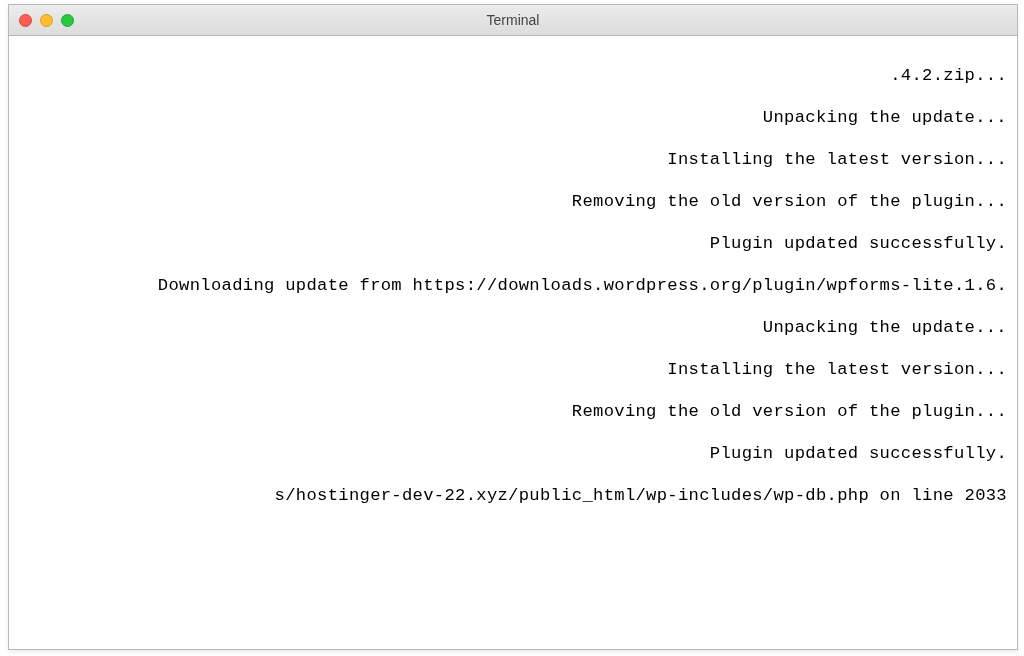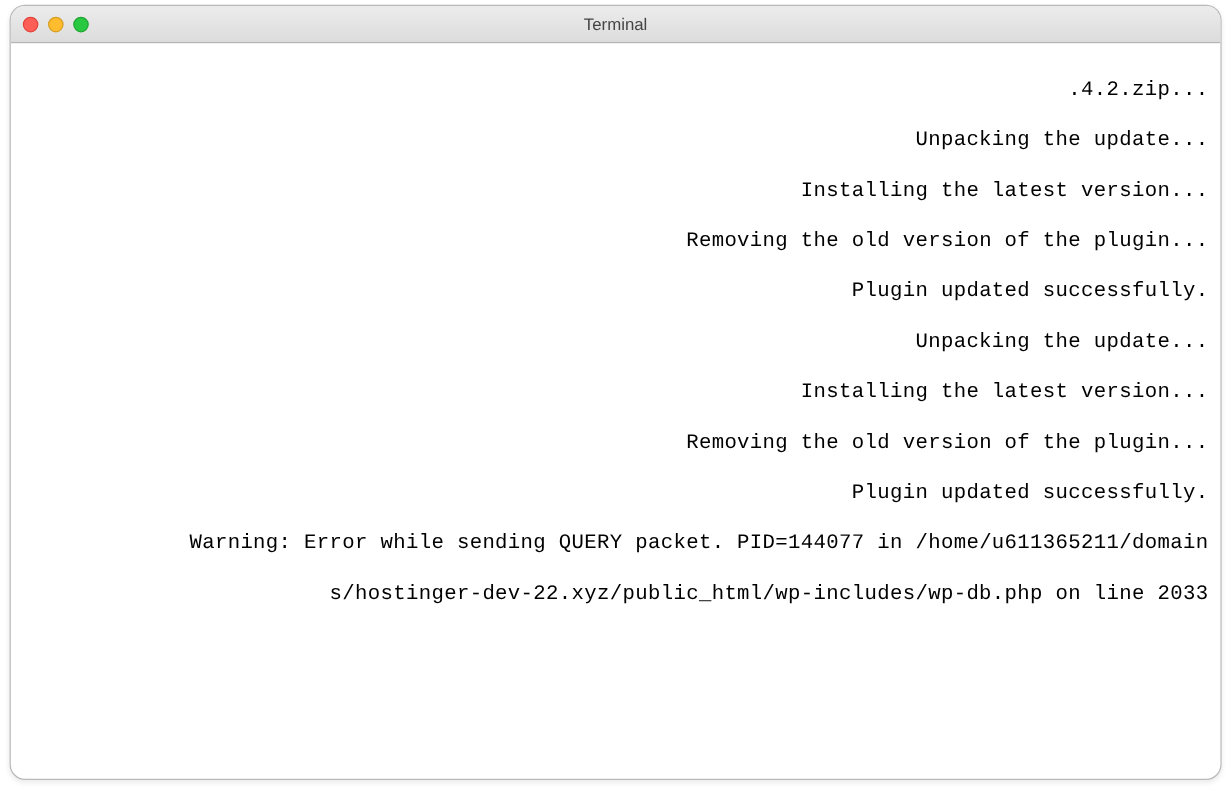--- a/index.html
+++ b/index.html
@@ -12,21 +12,21 @@
     font-family: "SF Mono", "Menlo", "Consolas", "Liberation Mono", monospace;
   }
   .window {
     position: absolute;
     left: 8px;
     top: 4px;
     width: 1008px;
     height: 644px;
     background: #ffffff;
     border: 1px solid #b9b9b9;
-    border-radius: 13px;
+    border-radius: 0;
     box-shadow: 0 2px 4px rgba(0,0,0,0.08);
     overflow: hidden;
   }
   .titlebar {
     height: 30px;
     background: linear-gradient(#ececec, #dcdcdc);
     border-bottom: 1px solid #b5b5b5;
     display: flex;
     align-items: center;
     position: relative;
@@ -76,25 +76,25 @@
     </div>
     <div class="title">Terminal</div>
   </div>
 
   <div class="terminal-body">
 <div class="out-line">.4.2.zip...</div>
 <div class="out-line">Unpacking the update...</div>
 <div class="out-line">Installing the latest version...</div>
 <div class="out-line">Removing the old version of the plugin...</div>
 <div class="out-line">Plugin updated successfully.</div>
+<div class="out-line">Downloading update from https://downloads.wordpress.org/plugin/wpforms-lite.1.6.</div>
 <div class="out-line">Unpacking the update...</div>
 <div class="out-line">Installing the latest version...</div>
 <div class="out-line">Removing the old version of the plugin...</div>
 <div class="out-line">Plugin updated successfully.</div>
-<div class="out-line">Warning: Error while sending QUERY packet. PID=144077 in /home/u611365211/domain</div>
 <div class="out-line">s/hostinger-dev-22.xyz/public_html/wp-includes/wp-db.php on line 2033</div>
 
 
 
 
 
 
 
 
 

